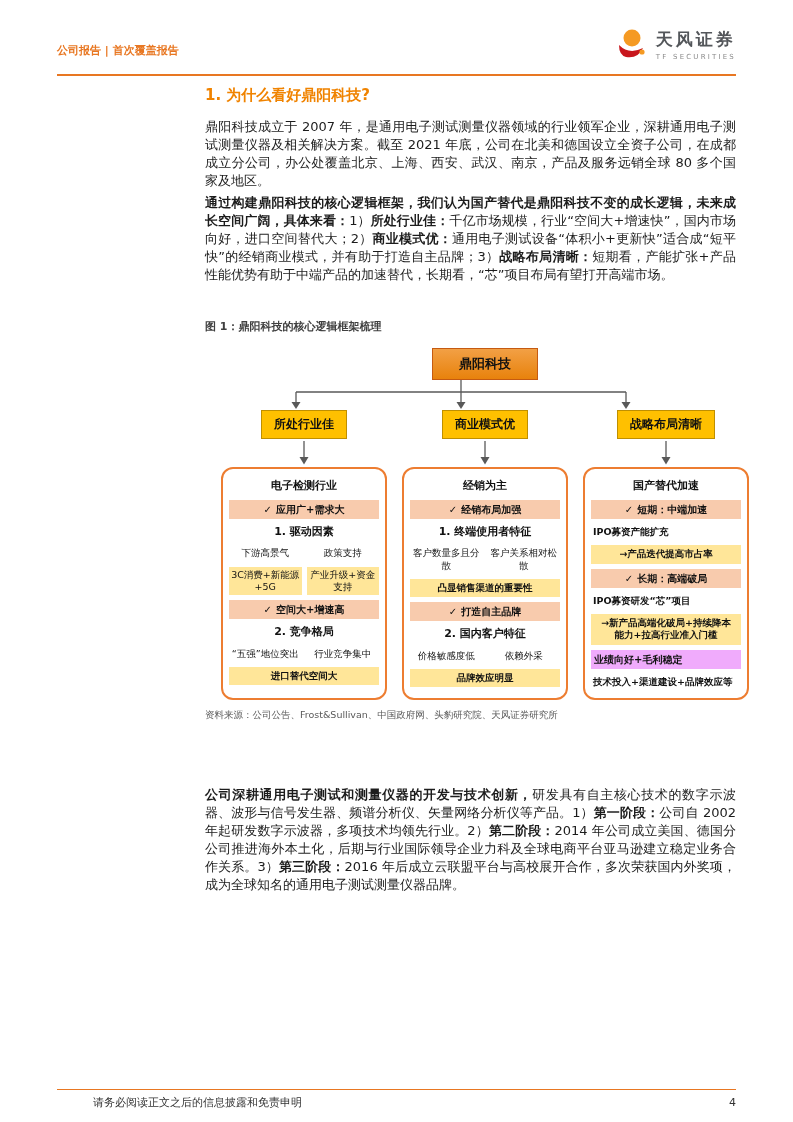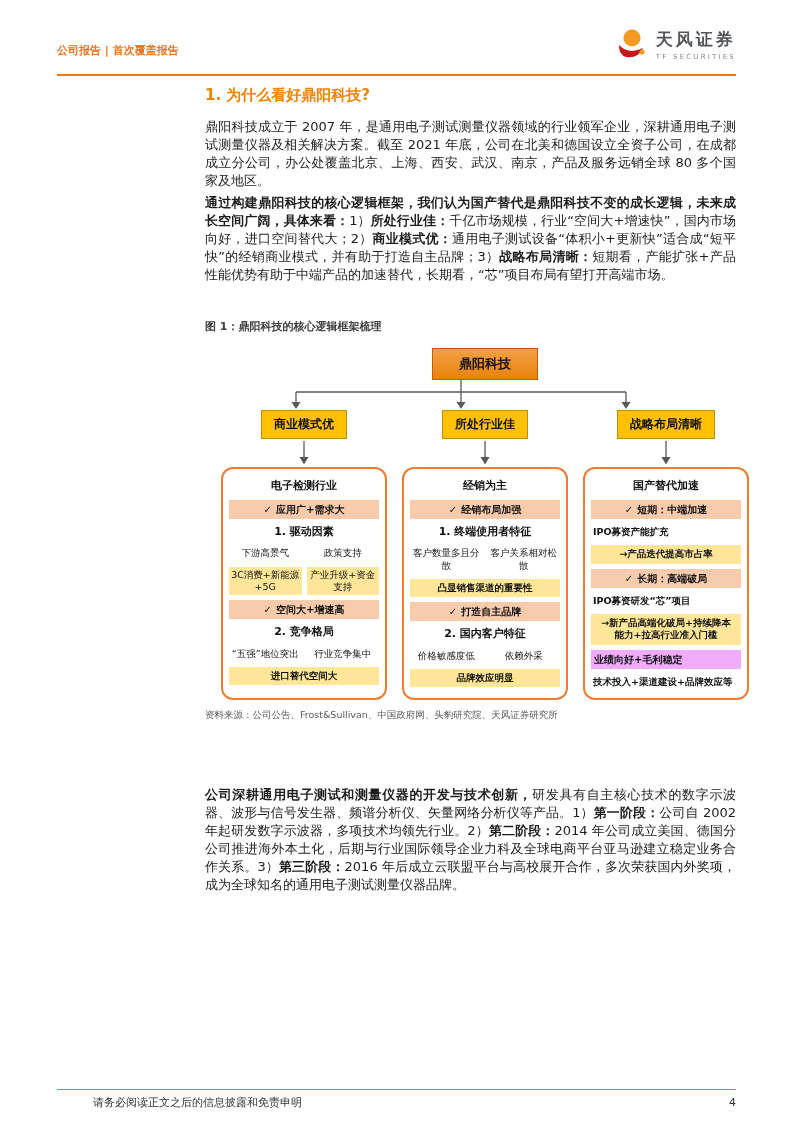--- a/index.html
+++ b/index.html
@@ -107,24 +107,24 @@
 
       <svg class="connector-svg" width="480" height="30" viewBox="0 0 480 30">
         <path d="M240 0 V12 M75 12 H405 M75 12 V23 M240 12 V23 M405 12 V23" stroke="#595959" stroke-width="1.3" fill="none"></path>
         <polygon points="70.5,22 79.5,22 75,29" fill="#595959"></polygon>
         <polygon points="235.5,22 244.5,22 240,29" fill="#595959"></polygon>
         <polygon points="400.5,22 409.5,22 405,29" fill="#595959"></polygon>
       </svg>
 
       <div class="pillar-row">
         <div class="pillar-col">
+          <div class="pillar-box">所处行业佳</div>
+        </div>
+        <div class="pillar-col">
           <div class="pillar-box">商业模式优</div>
-        </div>
-        <div class="pillar-col">
-          <div class="pillar-box">所处行业佳</div>
         </div>
         <div class="pillar-col">
           <div class="pillar-box">战略布局清晰</div>
         </div>
       </div>
 
       <div class="arrow-row">
         <div class="arrow-col">
           <svg width="12" height="24" viewBox="0 0 12 24">
               <line x1="6" y1="0" x2="6" y2="17" stroke="#595959" stroke-width="1.3"></line>

